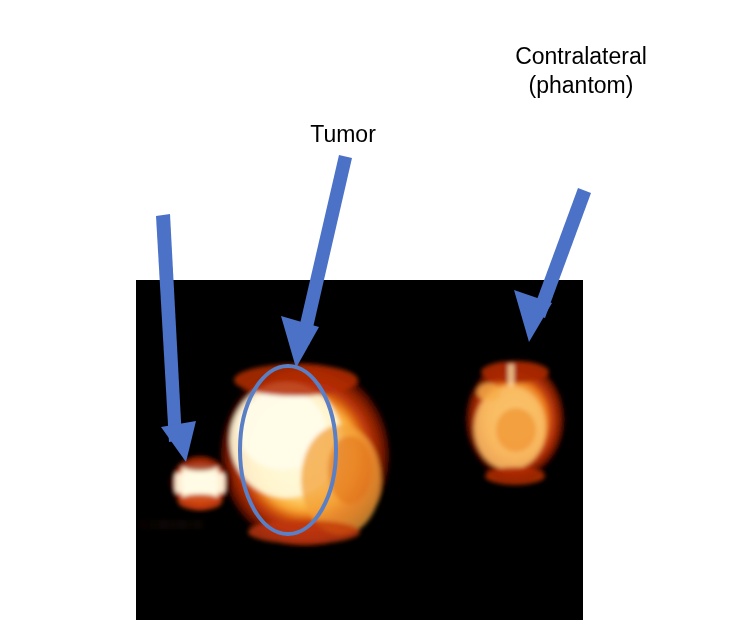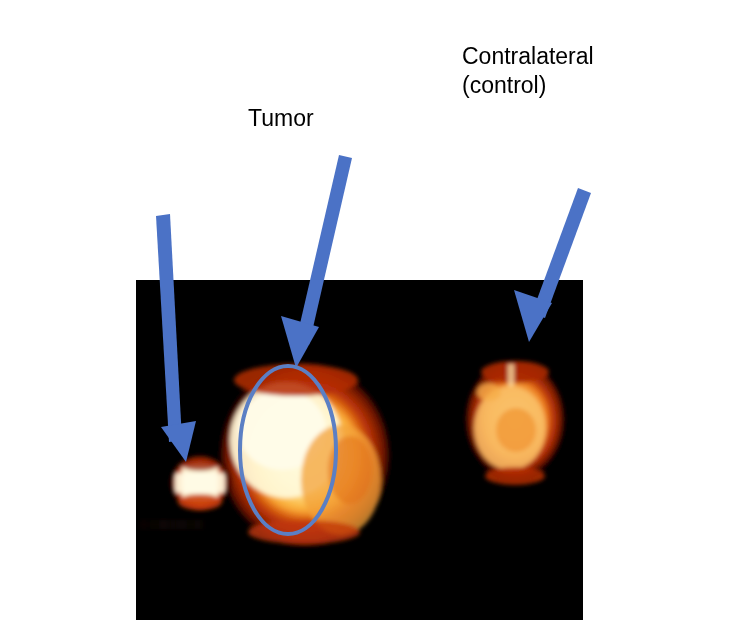--- a/index.html
+++ b/index.html
@@ -16,31 +16,32 @@
     color: #000000;
   }
   #figure {
     position: absolute;
     left: 0; top: 0;
     width: 748px;
     height: 642px;
   }
   .anno {
     position: absolute;
+    text-align: center;
     font-family: "Liberation Sans", sans-serif;
     font-size: 23px;
     line-height: 29px;
     color: #000000;
     white-space: nowrap;
     letter-spacing: 0px;
   }
   .anno sup { font-size: 0.62em; vertical-align: super; line-height: 0; }
   .anno sub { font-size: 0.62em; vertical-align: sub; line-height: 0; }
   #label-phantom { left: 40px; top: 133px; width: 230px; }
-  #label-tumor   { left: 248px; top: 104px; width: 190px; }
+  #label-tumor   { left: 248px; top: 120px; width: 190px; }
   #label-control { left: 462px; top: 42px;  width: 238px; }
   .lbl-line { display: block; }
   #scan-panel {
     position: absolute;
     left: 136px;
     top: 280px;
     width: 447px;
     height: 340px;
     background: #000000;
     overflow: hidden;
@@ -149,21 +150,21 @@
 
   <div class="anno" id="label-phantom">
   </div>
 
   <div class="anno" id="label-tumor">
     <span class="lbl-line">Tumor</span>
   </div>
 
   <div class="anno" id="label-control">
     <span class="lbl-line">Contralateral</span>
-    <span class="lbl-line">(control)</span>
+    <span class="lbl-line">(phantom)</span>
   </div>
 
   <svg id="overlay-svg" viewBox="0 0 748 642">
 
     <g>
       <polygon points="156,216 170,214 182,440 169,442" fill="#4b72c6"></polygon>
       <polygon points="161,427 196,421 186,462" fill="#4b72c6"></polygon>
     </g>
 
     <g>

